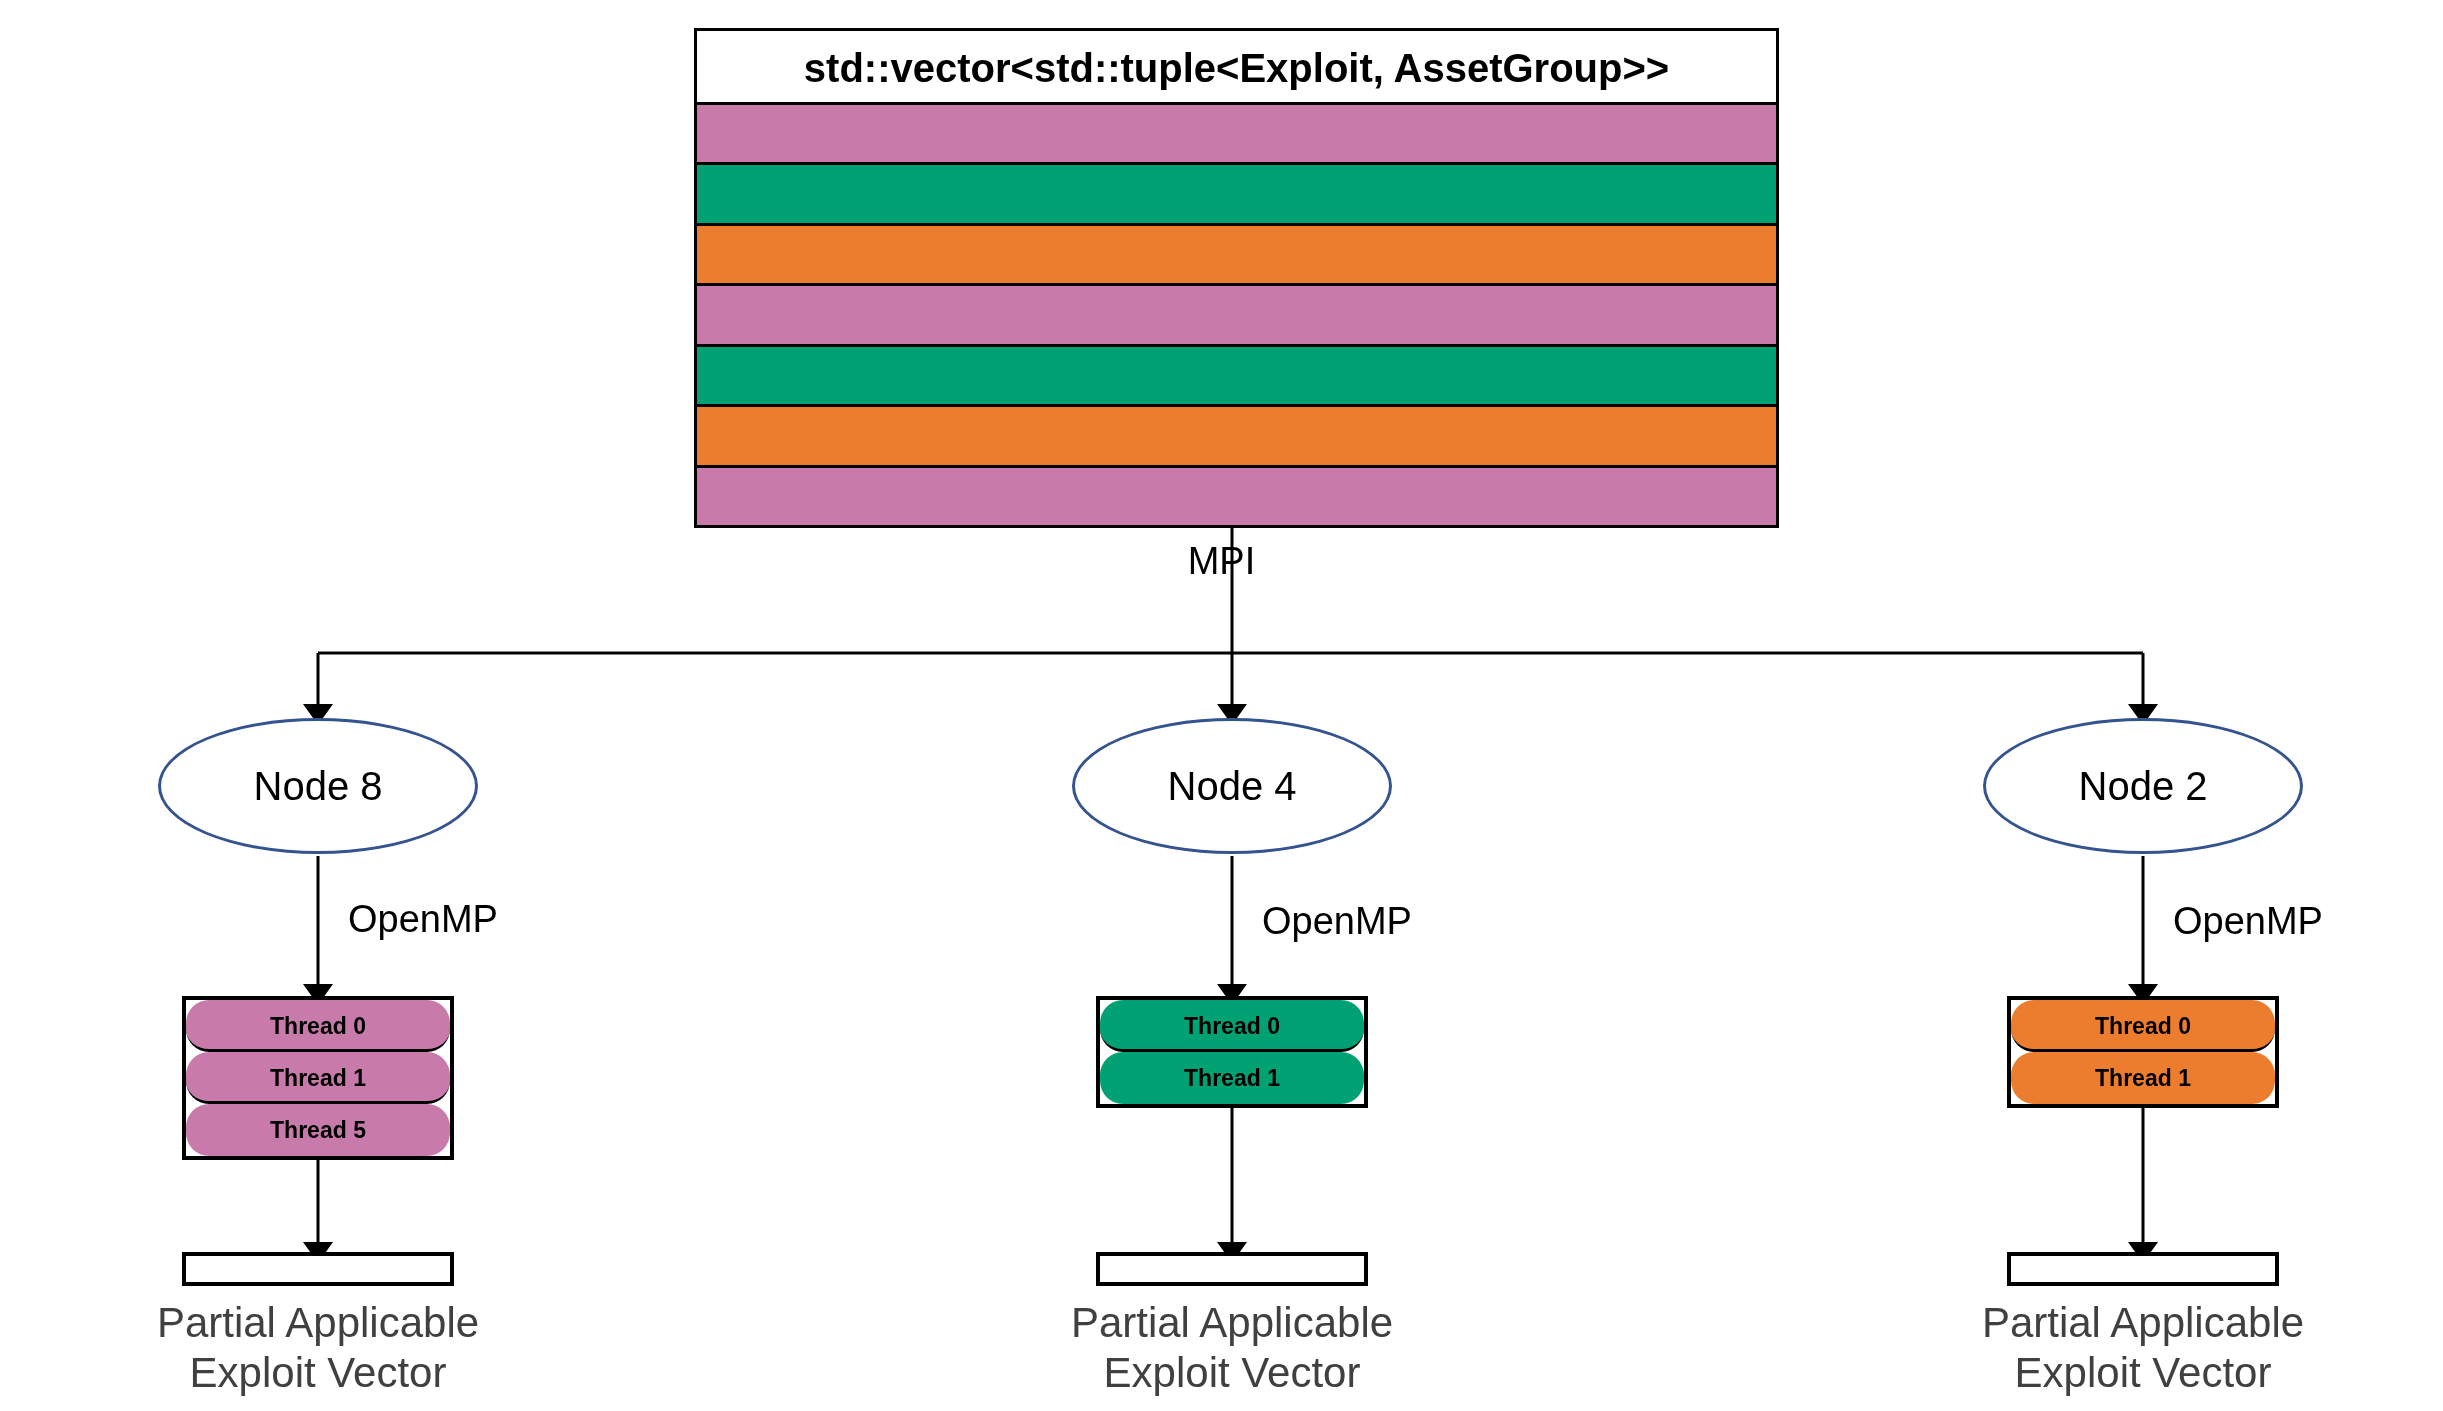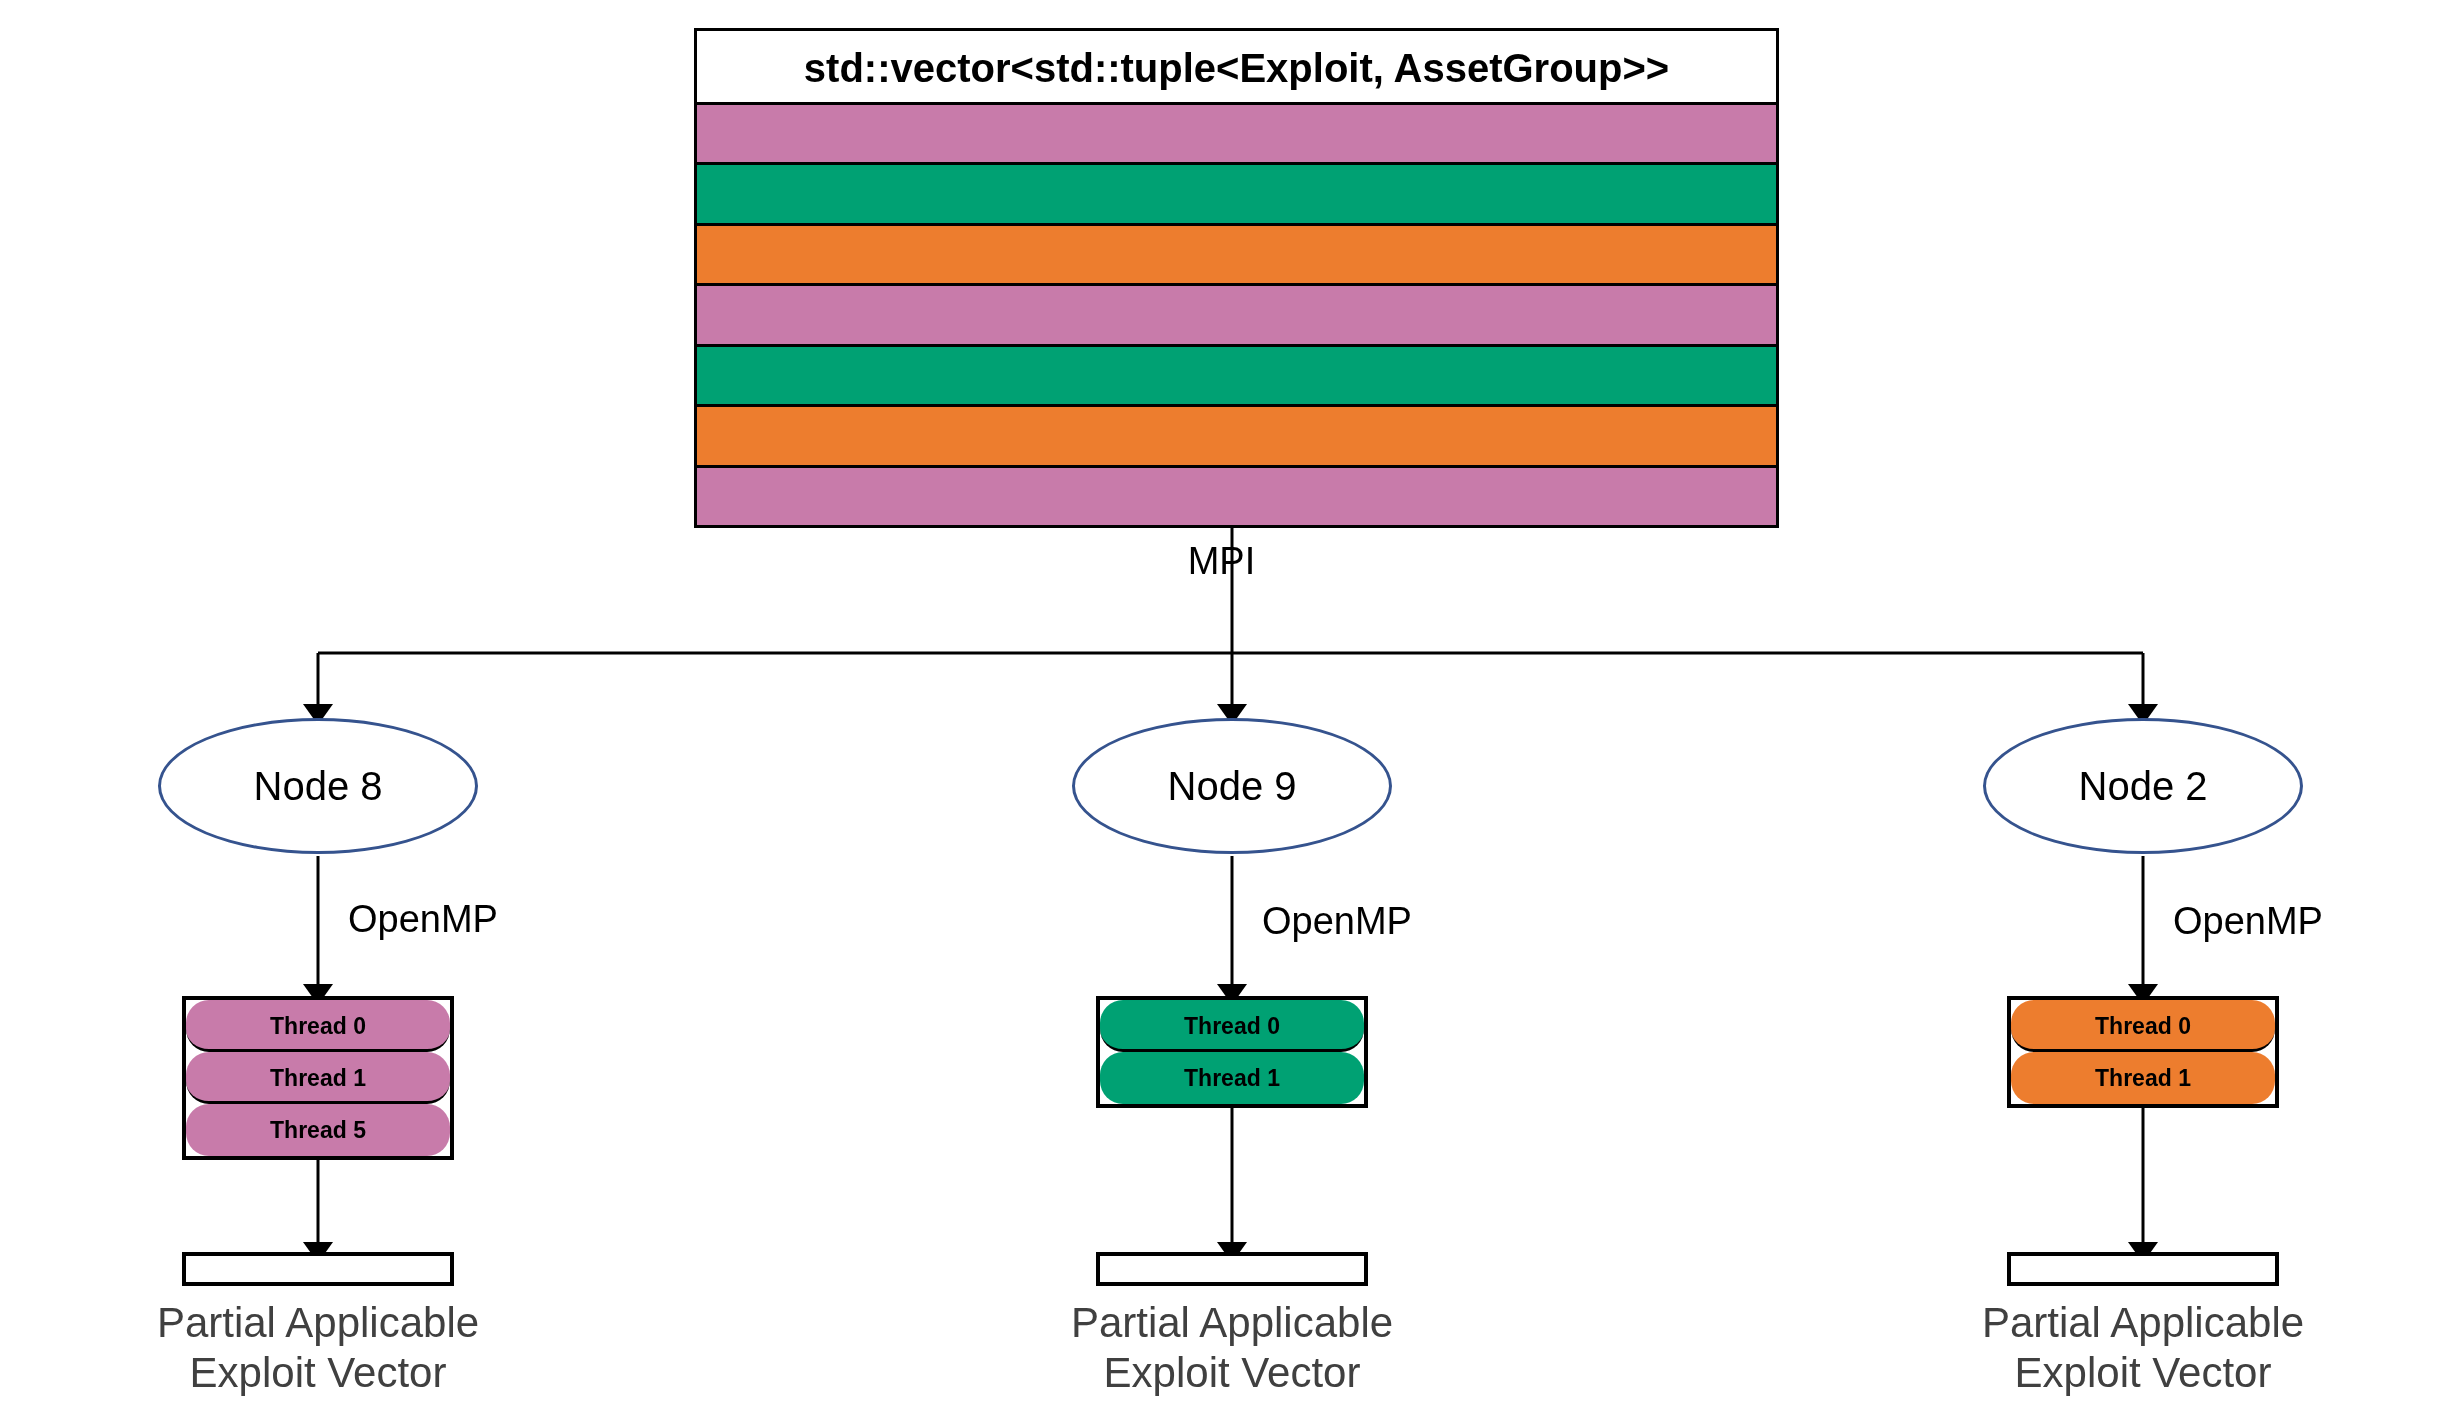--- a/index.html
+++ b/index.html
@@ -182,21 +182,21 @@
 
     <line x1="318" y1="1150" x2="318" y2="1248" stroke="#000000" stroke-width="3" marker-end="url(#ah)"></line>
     <line x1="1232" y1="1098" x2="1232" y2="1248" stroke="#000000" stroke-width="3" marker-end="url(#ah)"></line>
     <line x1="2143" y1="1098" x2="2143" y2="1248" stroke="#000000" stroke-width="3" marker-end="url(#ah)"></line>
   </svg>
 
   <div class="node-ellipse" id="node-1-ellipse" style="left:318px; top:718px;">
     <span>Node 8</span>
   </div>
   <div class="node-ellipse" id="node-2-ellipse" style="left:1232px; top:718px;">
-    <span>Node 9</span>
+    <span>Node 4</span>
   </div>
   <div class="node-ellipse" id="node-3-ellipse" style="left:2143px; top:718px;">
     <span>Node 2</span>
   </div>
 
   <div class="plain-label" style="left:348px; top:898px;">OpenMP</div>
   <div class="plain-label" style="left:1262px; top:900px;">OpenMP</div>
   <div class="plain-label" style="left:2173px; top:900px;">OpenMP</div>
 
   <div class="thread-stack" id="node-1-threads" style="left:318px; top:996px;">

